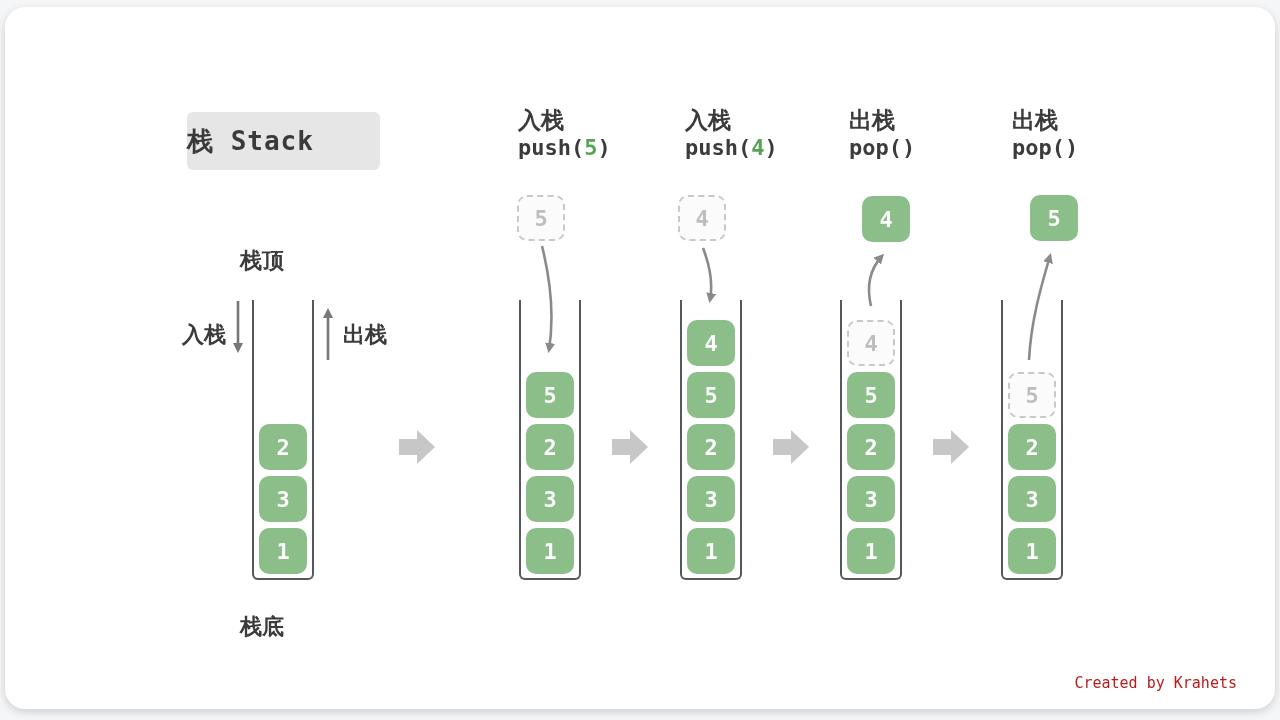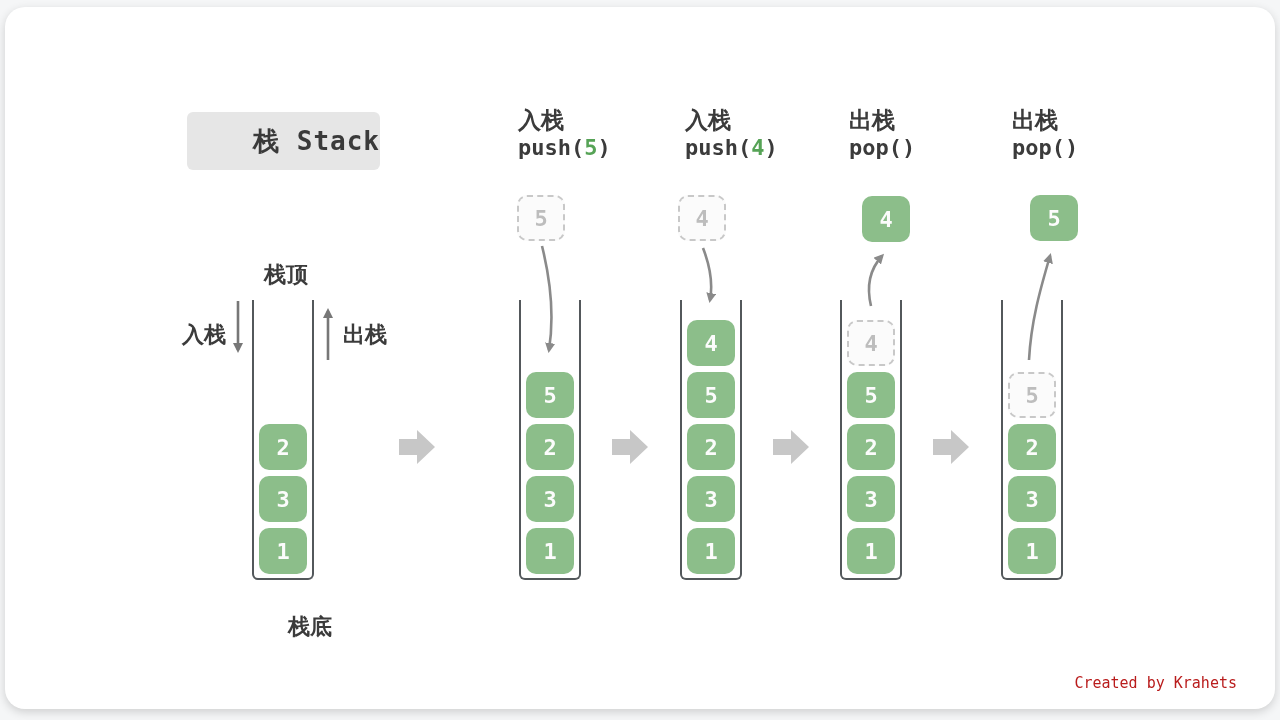--- a/index.html
+++ b/index.html
@@ -4,21 +4,21 @@
 <style>
   html,body{margin:0;padding:0;background:#f5f6f7;}
   #canvas{position:relative;width:1280px;height:720px;overflow:hidden;
           font-family:"DejaVu Sans",sans-serif;color:#3b3b3b;}
   .card{position:absolute;left:5px;top:7px;right:5px;bottom:11px;background:#ffffff;
         border-radius:20px;box-shadow:0 3px 10px rgba(0,0,0,0.16);}
   .abs{position:absolute;}
 
   
   .title-box{position:absolute;left:187px;top:112px;width:193px;height:58px;
-             background:#e6e6e6;border-radius:6px;display:flex;align-items:center;justify-content:flex-end;
+             background:#e6e6e6;border-radius:6px;display:flex;align-items:center;justify-content:flex-start;
              font-family:"DejaVu Sans Mono","DejaVu Sans",monospace;font-size:26px;font-weight:700;
              color:#3a3a3a;letter-spacing:1px;}
 
   
   .op-header{position:absolute;top:106px;width:160px;}
   .op-zh{font-size:23px;font-weight:700;line-height:28px;}
   .op-code{font-family:"DejaVu Sans Mono",monospace;font-size:22px;font-weight:700;
            line-height:28px;color:#3b3b3b;}
   .op-code .arg{color:#56a356;}
 
@@ -74,24 +74,24 @@
   <div class="op-header" style="left:1012px">
     <div class="op-zh">出栈</div>
     <div class="op-code"><span>pop()</span><span class="arg"></span><span></span></div>
   </div>
 
   <div class="cell ghost floating" style="left:517px;top:195px">5</div>
   <div class="cell ghost floating" style="left:678px;top:195px">4</div>
   <div class="cell floating" style="left:862px;top:196px">4</div>
   <div class="cell floating" style="left:1030px;top:195px">5</div>
 
-  <div class="legend abs" style="left:240px;top:260px;width:92px;text-align:center">栈顶</div>
+  <div class="legend abs" style="left:240px;top:246px;width:92px;">栈顶</div>
   <div class="legend abs" style="left:170px;top:320px;width:56px;text-align:right">入栈</div>
   <div class="legend abs" style="left:343px;top:320px;width:56px;text-align:left">出栈</div>
-  <div class="legend abs" style="left:240px;top:612px;width:92px;text-align:right">栈底</div>
+  <div class="legend abs" style="left:240px;top:612px;width:92px;text-align:left">栈底</div>
 
   <div class="stack" style="left:252px">
     <div class="cell">2</div>
     <div class="cell">3</div>
     <div class="cell">1</div>
   </div>
   <div class="stack" style="left:519px">
     <div class="cell">5</div>
     <div class="cell">2</div>
     <div class="cell">3</div>

